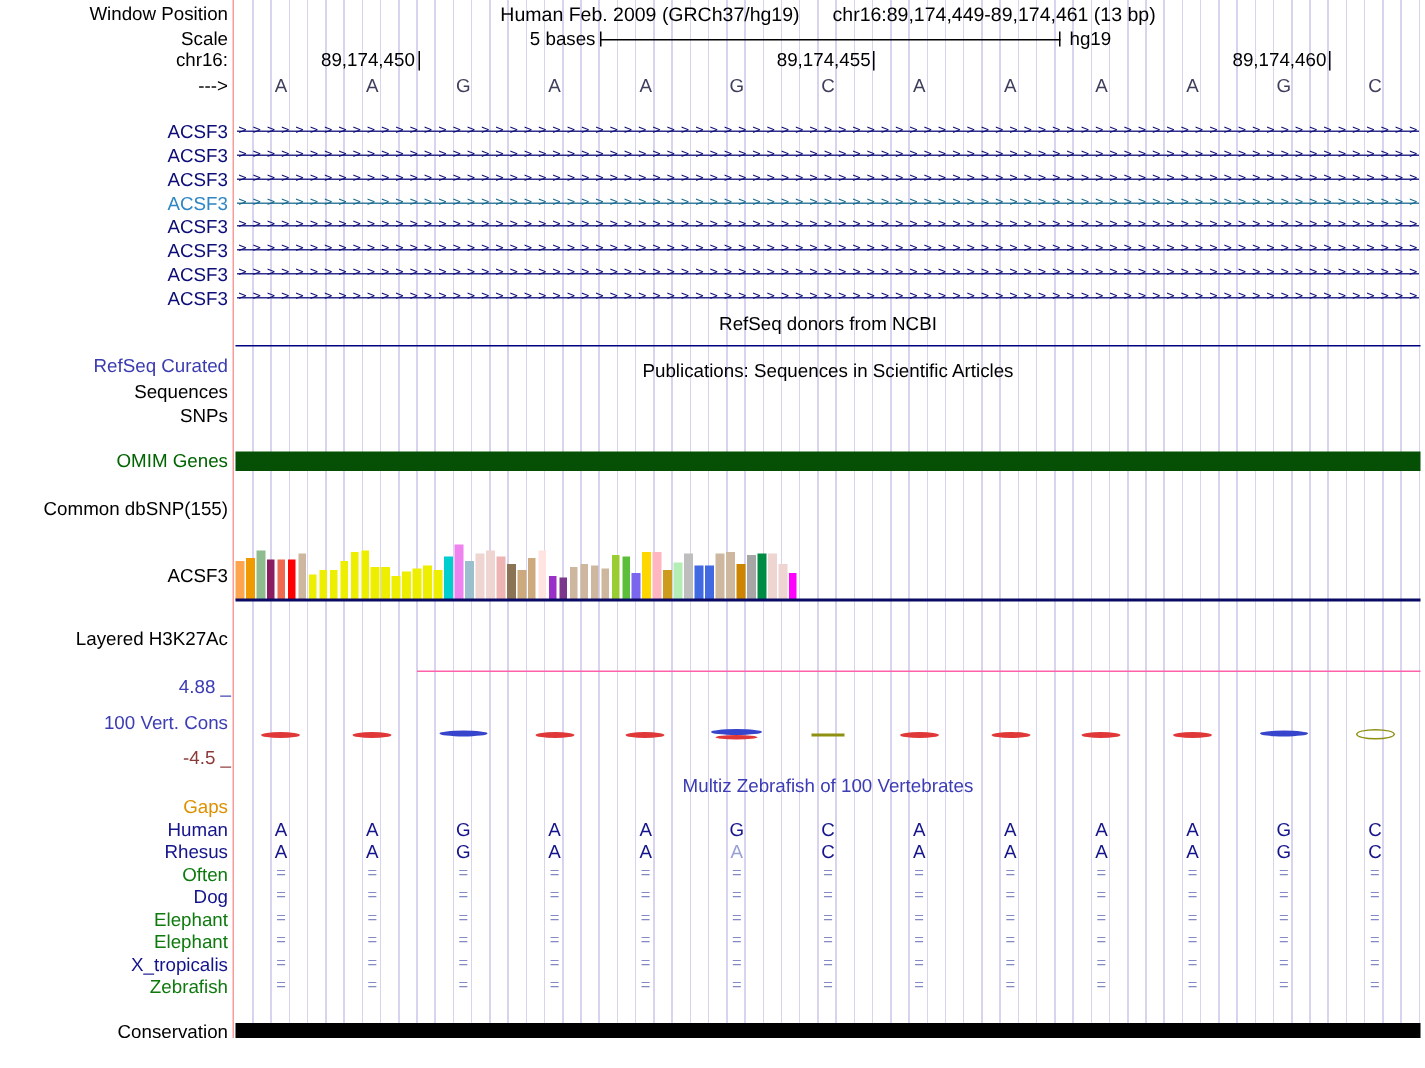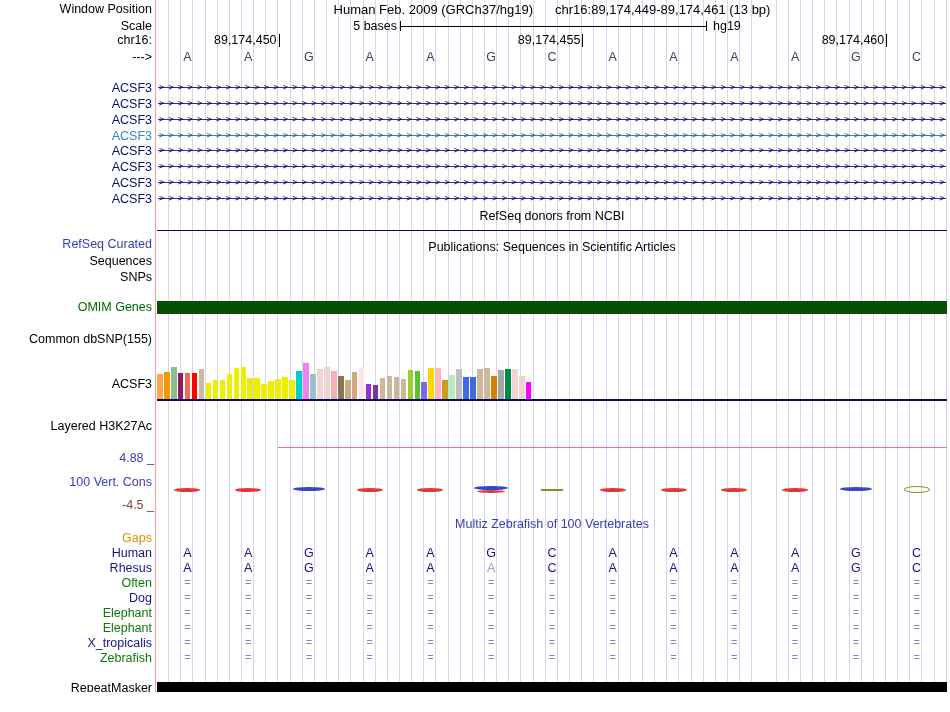--- a/index.html
+++ b/index.html
@@ -325,15 +325,15 @@
         <div class="eq" style="left: 395px; top: 0px; transform: translateX(-50%); position: absolute;">=</div>
         <div class="eq" style="left: 455.769px; top: 0px; transform: translateX(-50%); position: absolute;">=</div>
         <div class="eq" style="left: 516.538px; top: 0px; transform: translateX(-50%); position: absolute;">=</div>
         <div class="eq" style="left: 577.308px; top: 0px; transform: translateX(-50%); position: absolute;">=</div>
         <div class="eq" style="left: 638.077px; top: 0px; transform: translateX(-50%); position: absolute;">=</div>
         <div class="eq" style="left: 698.846px; top: 0px; transform: translateX(-50%); position: absolute;">=</div>
         <div class="eq" style="left: 759.615px; top: 0px; transform: translateX(-50%); position: absolute;">=</div>
       </div>
     </div>
 
-  <div class="lbl" style="top:681px">RepeatMasker</div>
+  <div class="lbl" style="top:681px">Conservation</div>
   <div class="abs" id="rmsk-bar" style="left: 157px; top: 682px; width: 790px; height: 13px; background: rgb(0, 0, 0);"></div>
 </div>
 
 </body></html>

